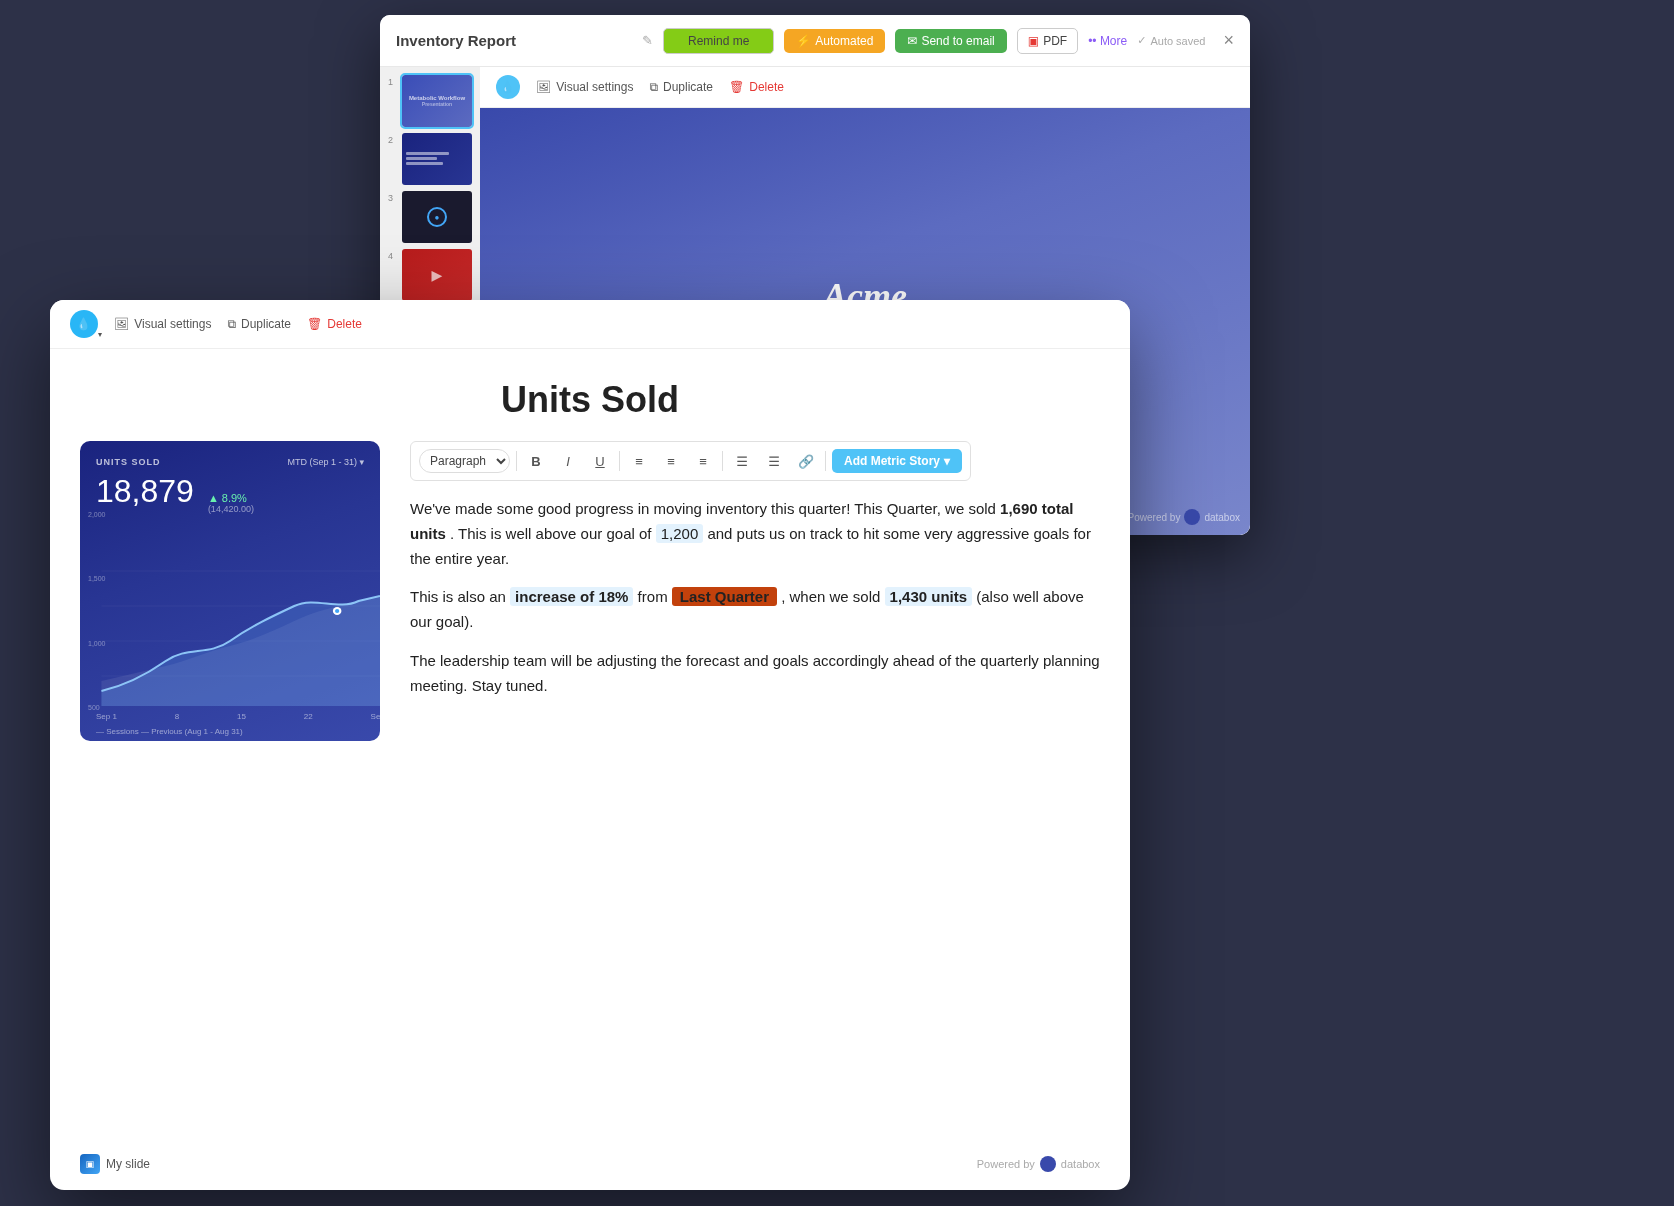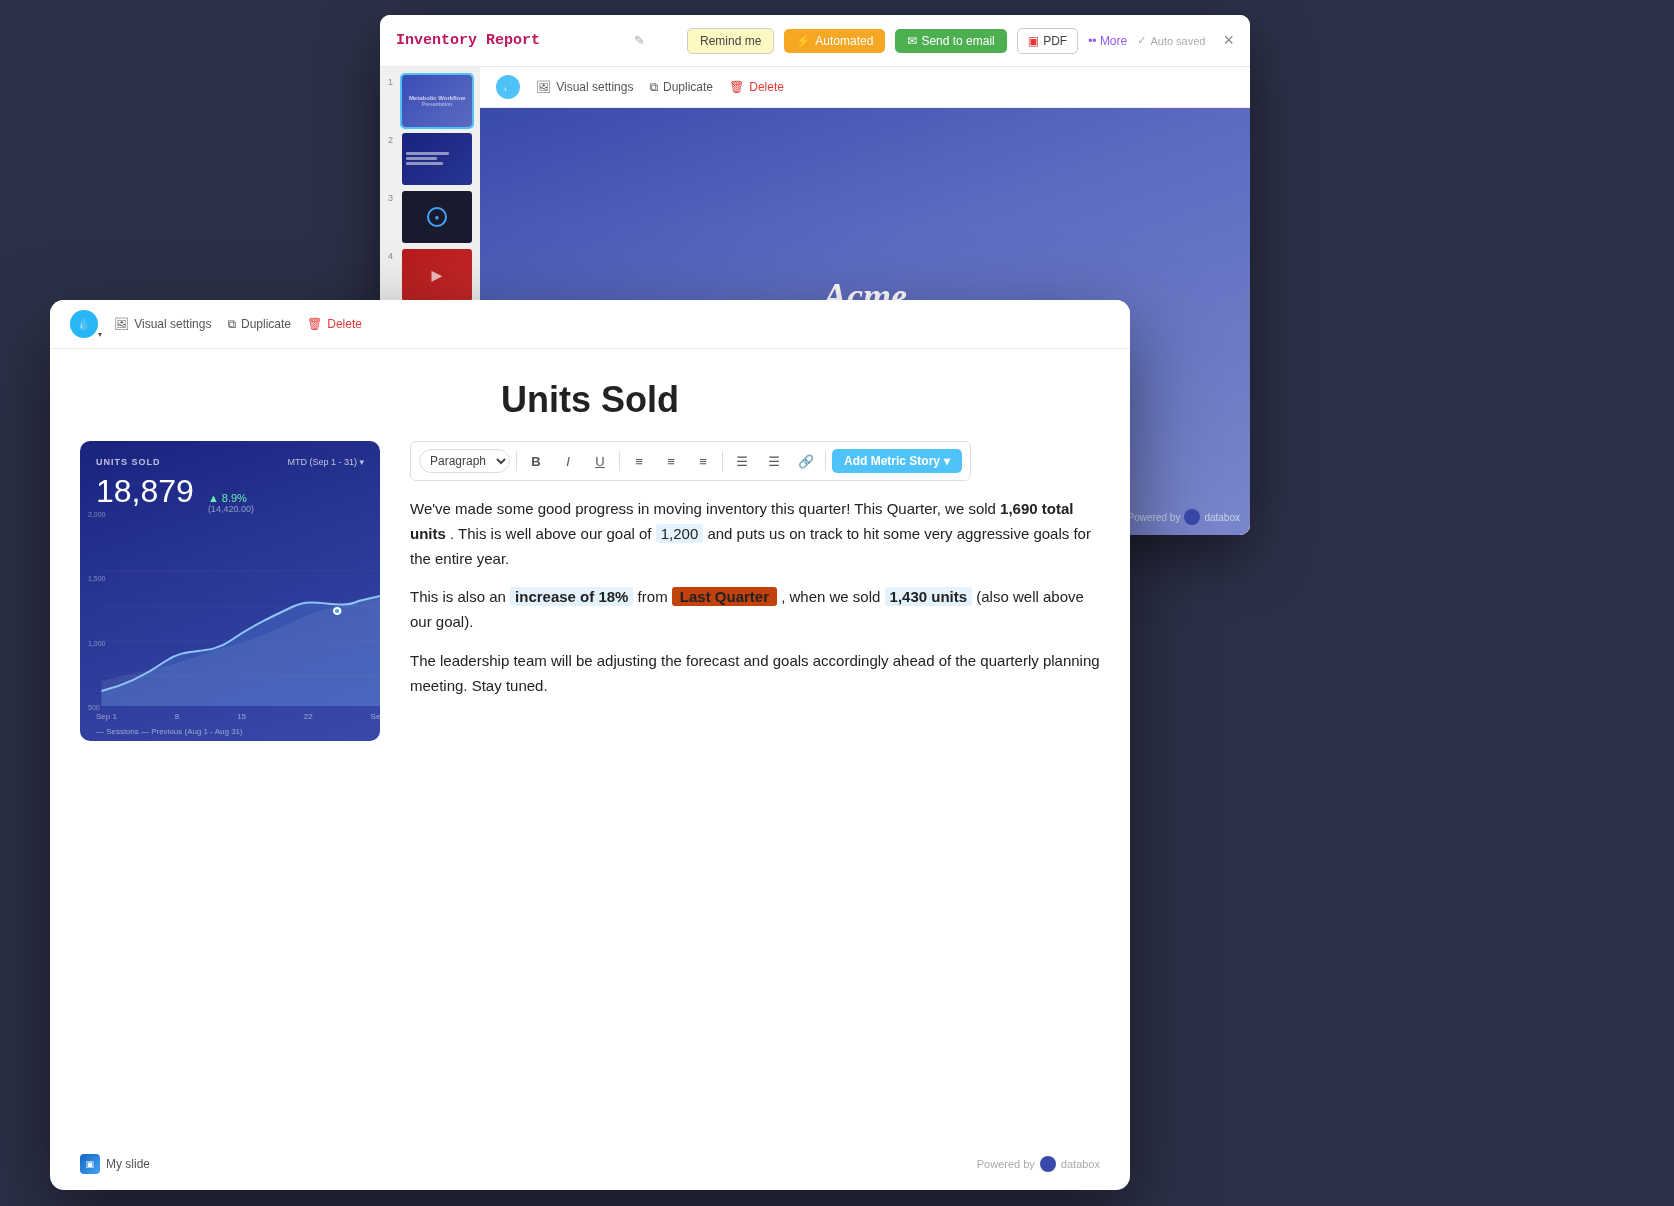--- a/index.html
+++ b/index.html
@@ -32,40 +32,38 @@
       display: flex;
       align-items: center;
       padding: 0 16px;
       border-bottom: 1px solid #e8e8e8;
       gap: 10px;
     }
 
     .report-title {
       font-size: 15px;
       font-weight: 600;
-      color: #be185d;
+      color: #404040;
       flex: 1;
-      font-family: Liberation Mono, monospace;
     }
 
     .edit-icon {
       color: #aaa;
       font-size: 13px;
       margin-left: 4px;
     }
 
     .btn-remind {
       border: 1px solid #ccc;
-      background: #fef9c3;
+      background: #84cc16;
       border-radius: 5px;
-      padding: 5px 12px;
+      padding: 5px 24px;
       font-size: 12px;
       color: #444;
       cursor: pointer;
-      margin-left: 32px;
     }
 
     .btn-automated {
       background: #f5a623;
       color: #fff;
       border: none;
       border-radius: 5px;
       padding: 5px 12px;
       font-size: 12px;
       cursor: pointer;

